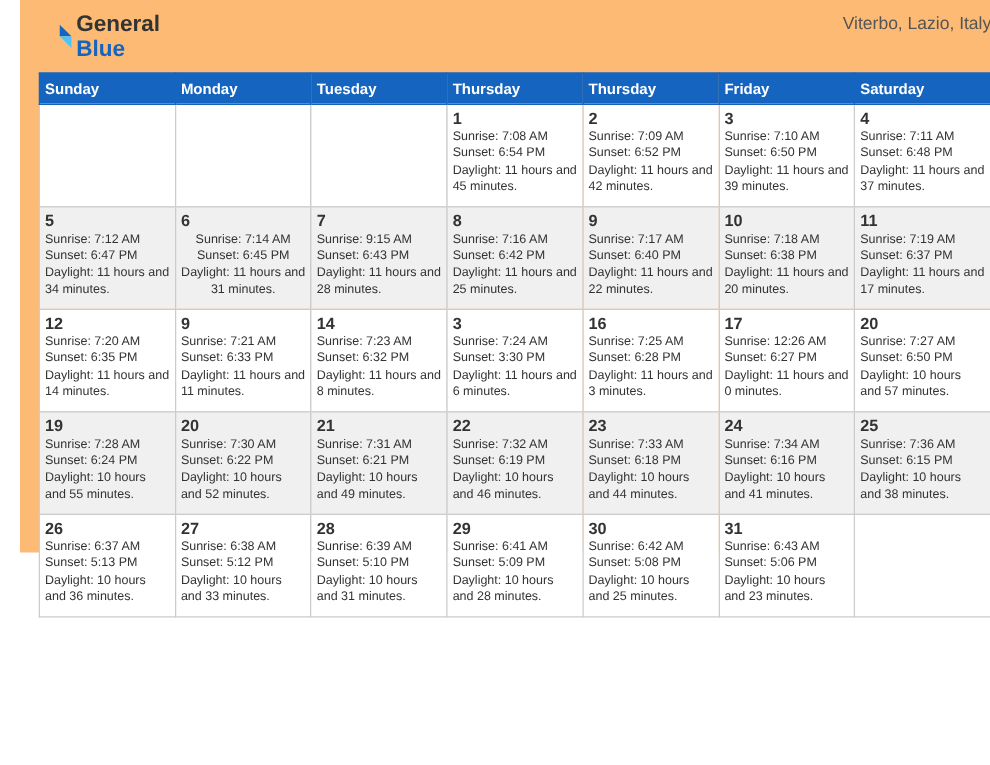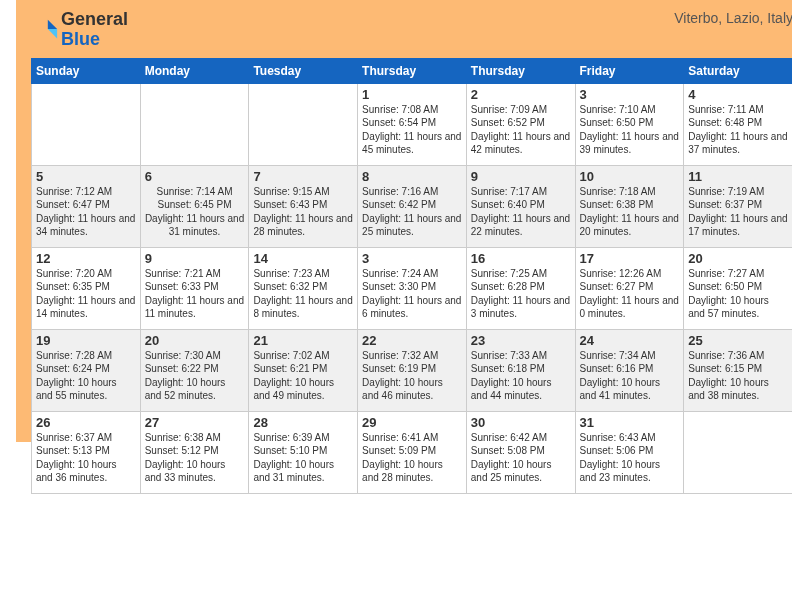--- a/index.html
+++ b/index.html
@@ -255,21 +255,21 @@
 Daylight: 10 hours and 55 minutes.</div>
           </td>
           <td>
             <span class="day-number">20</span>
             <div class="day-info" style="white-space: pre-line;">Sunrise: 7:30 AM
 Sunset: 6:22 PM
 Daylight: 10 hours and 52 minutes.</div>
           </td>
           <td>
             <span class="day-number">21</span>
-            <div class="day-info" style="white-space: pre-line;">Sunrise: 7:02 AM
+            <div class="day-info" style="white-space: pre-line;">Sunrise: 7:31 AM
 Sunset: 6:21 PM
 Daylight: 10 hours and 49 minutes.</div>
           </td>
           <td>
             <span class="day-number">22</span>
             <div class="day-info" style="white-space: pre-line;">Sunrise: 7:32 AM
 Sunset: 6:19 PM
 Daylight: 10 hours and 46 minutes.</div>
           </td>
           <td>

